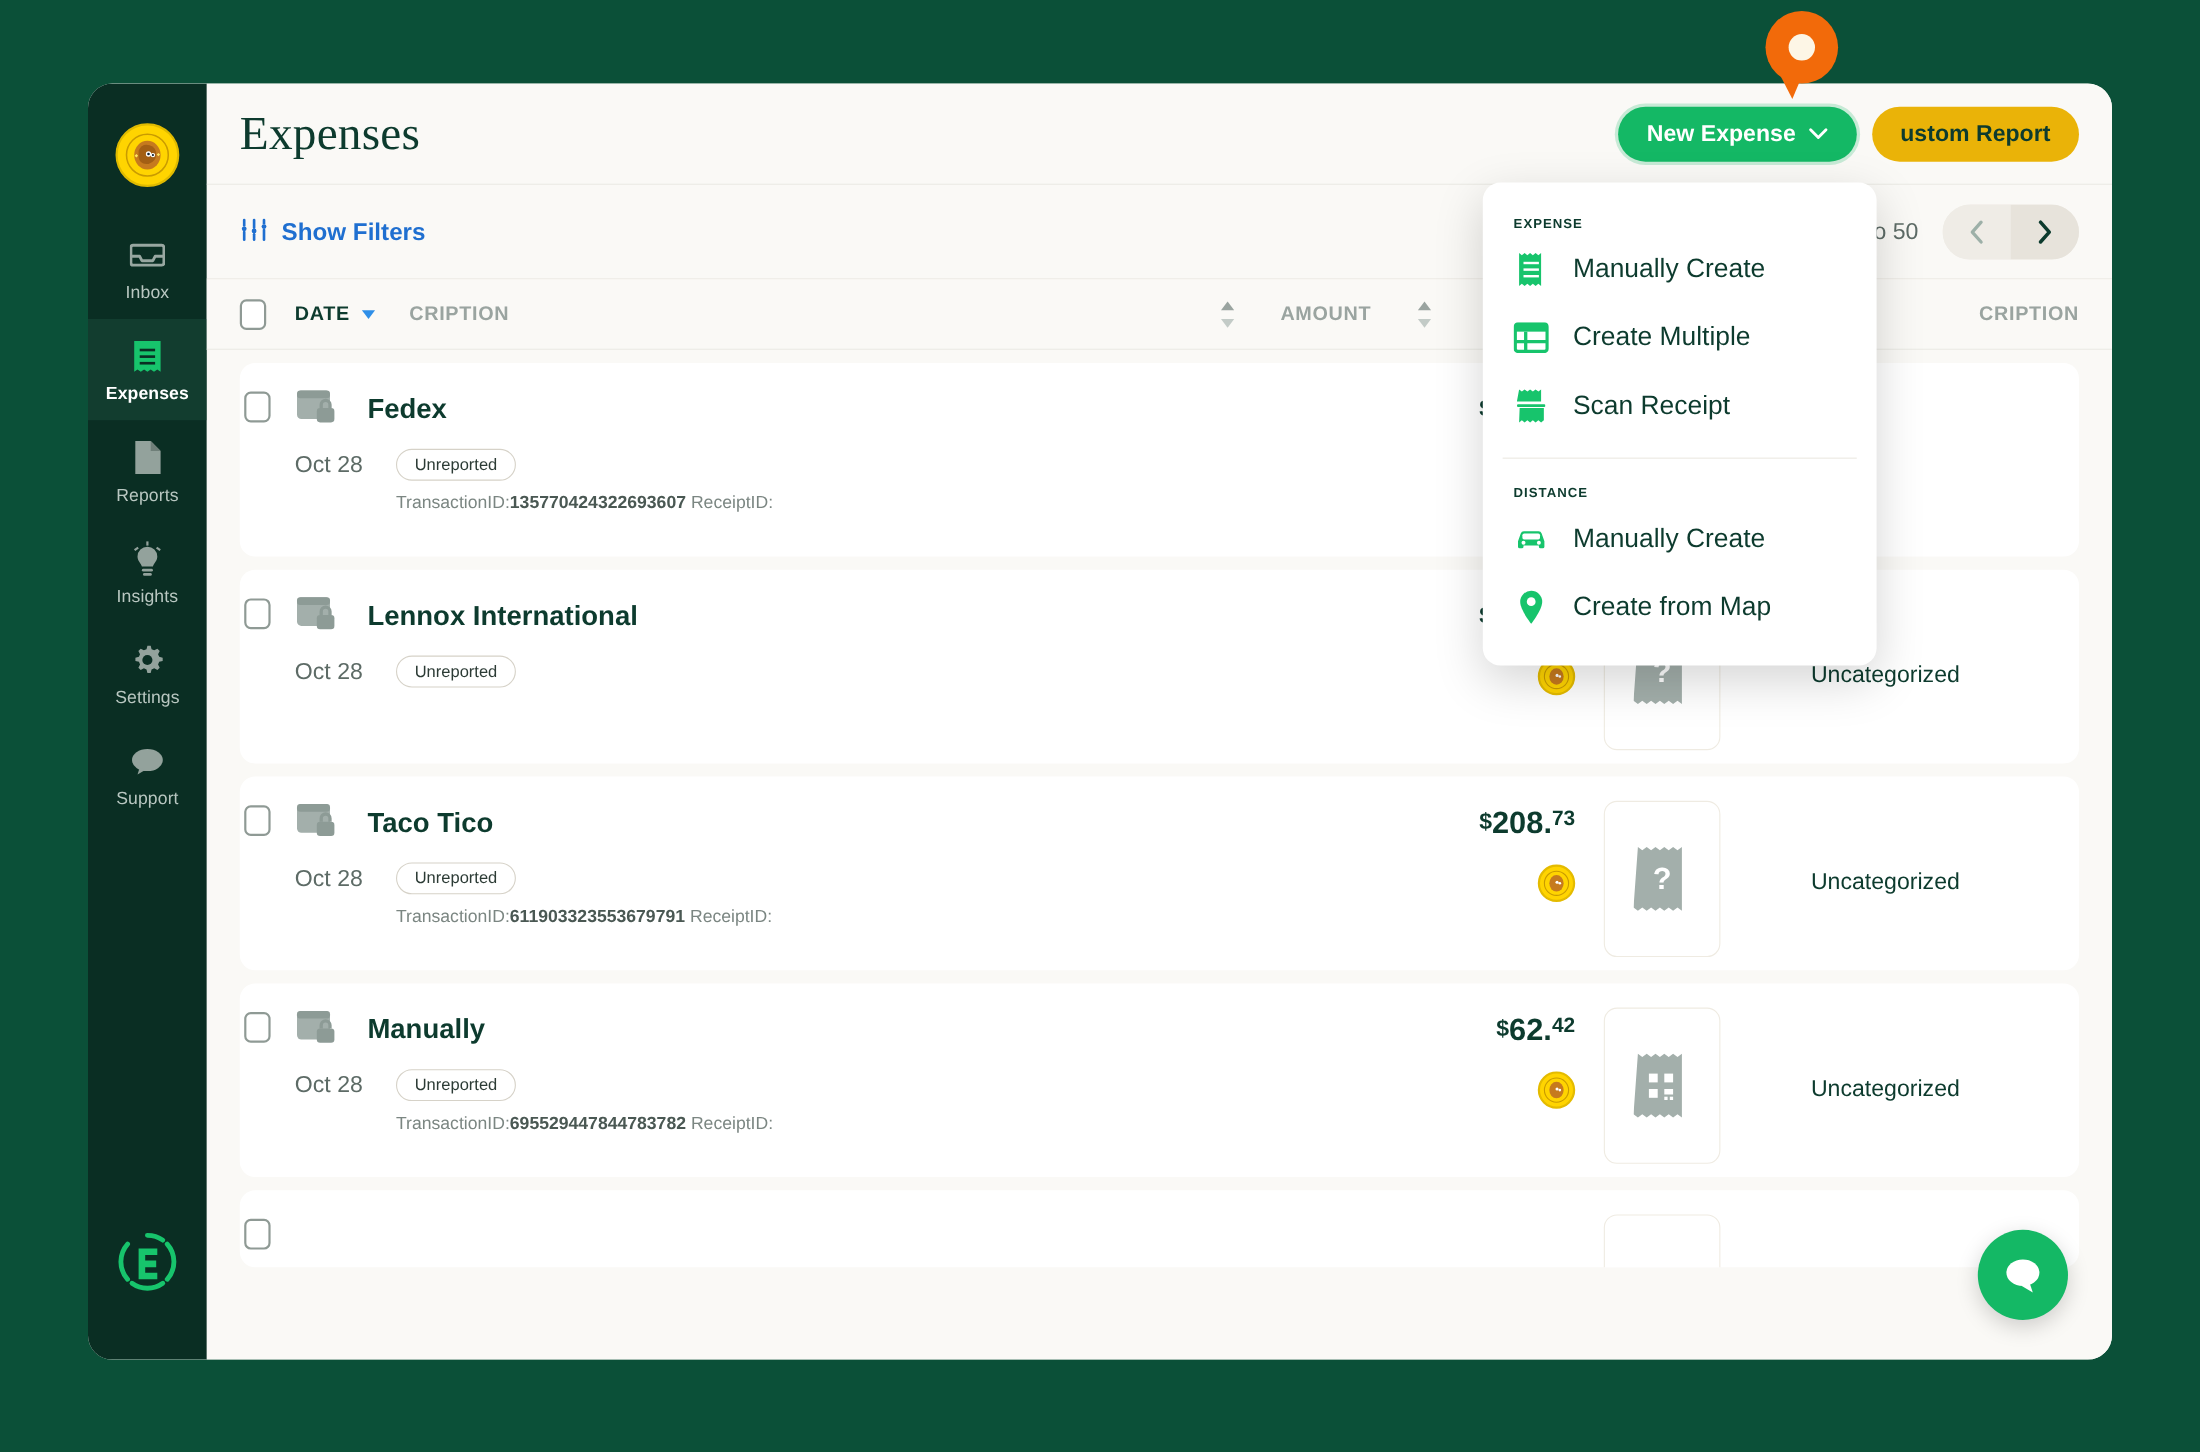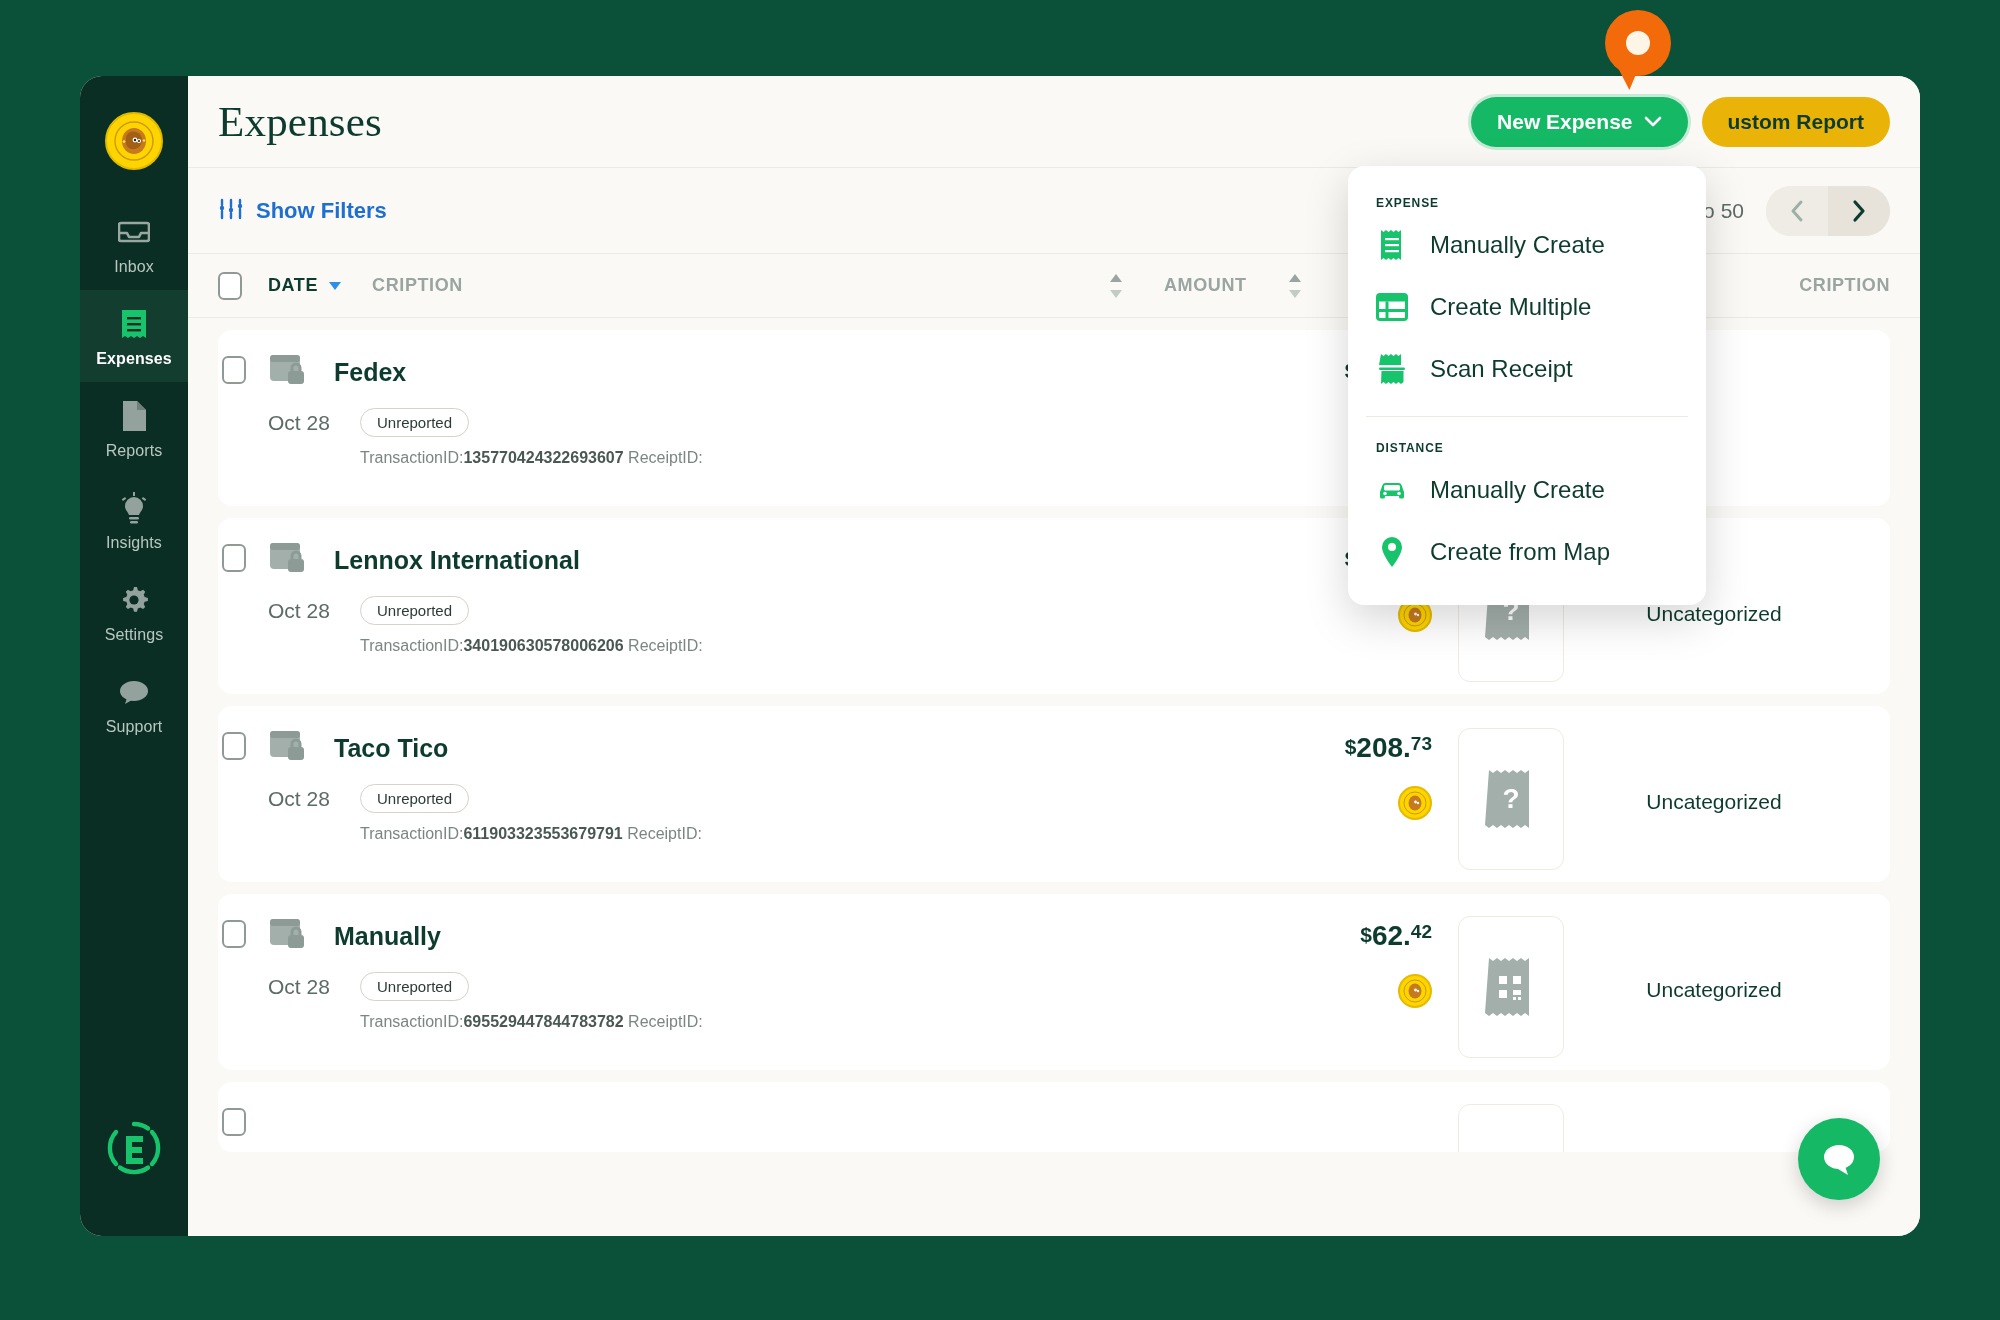--- a/index.html
+++ b/index.html
@@ -513,24 +513,20 @@
                 <rect x="20" y="19" width="16" height="13" rx="3" fill="#8d9b96"></rect>
                 <path d="M24 19 v-3 a4 4 0 0 1 8 0 v3" fill="none" stroke="#8d9b96" stroke-width="3"></path>
               </svg>
             </span>
             <span class="merchant-name">Lennox International</span>
           </div>
           <div class="meta-line">
             <span class="date-text">Oct 28</span>
             <span class="pill">Unreported</span>
           </div>
-          <div class="txn-line">
-            <span>TransactionID:</span><b>340190630578006206</b>
-            <span>ReceiptID:</span>
-          </div>
         </div>
         <div class="cell-amount">
           <div class="amount">
             <span class="cur">$</span><span>354.</span><span class="cents">79</span>
           </div>
           <div class="coin-small">
             <svg width="26" height="26" viewBox="0 0 26 26">
               <circle cx="13" cy="13" r="11" fill="#ffd400" stroke="#c99b00" stroke-width="1"></circle>
               <ellipse cx="13" cy="13" rx="6.5" ry="7.5" fill="#c67a1e"></ellipse>
               <circle cx="13.5" cy="12" r="1.4" fill="#fff"></circle>

